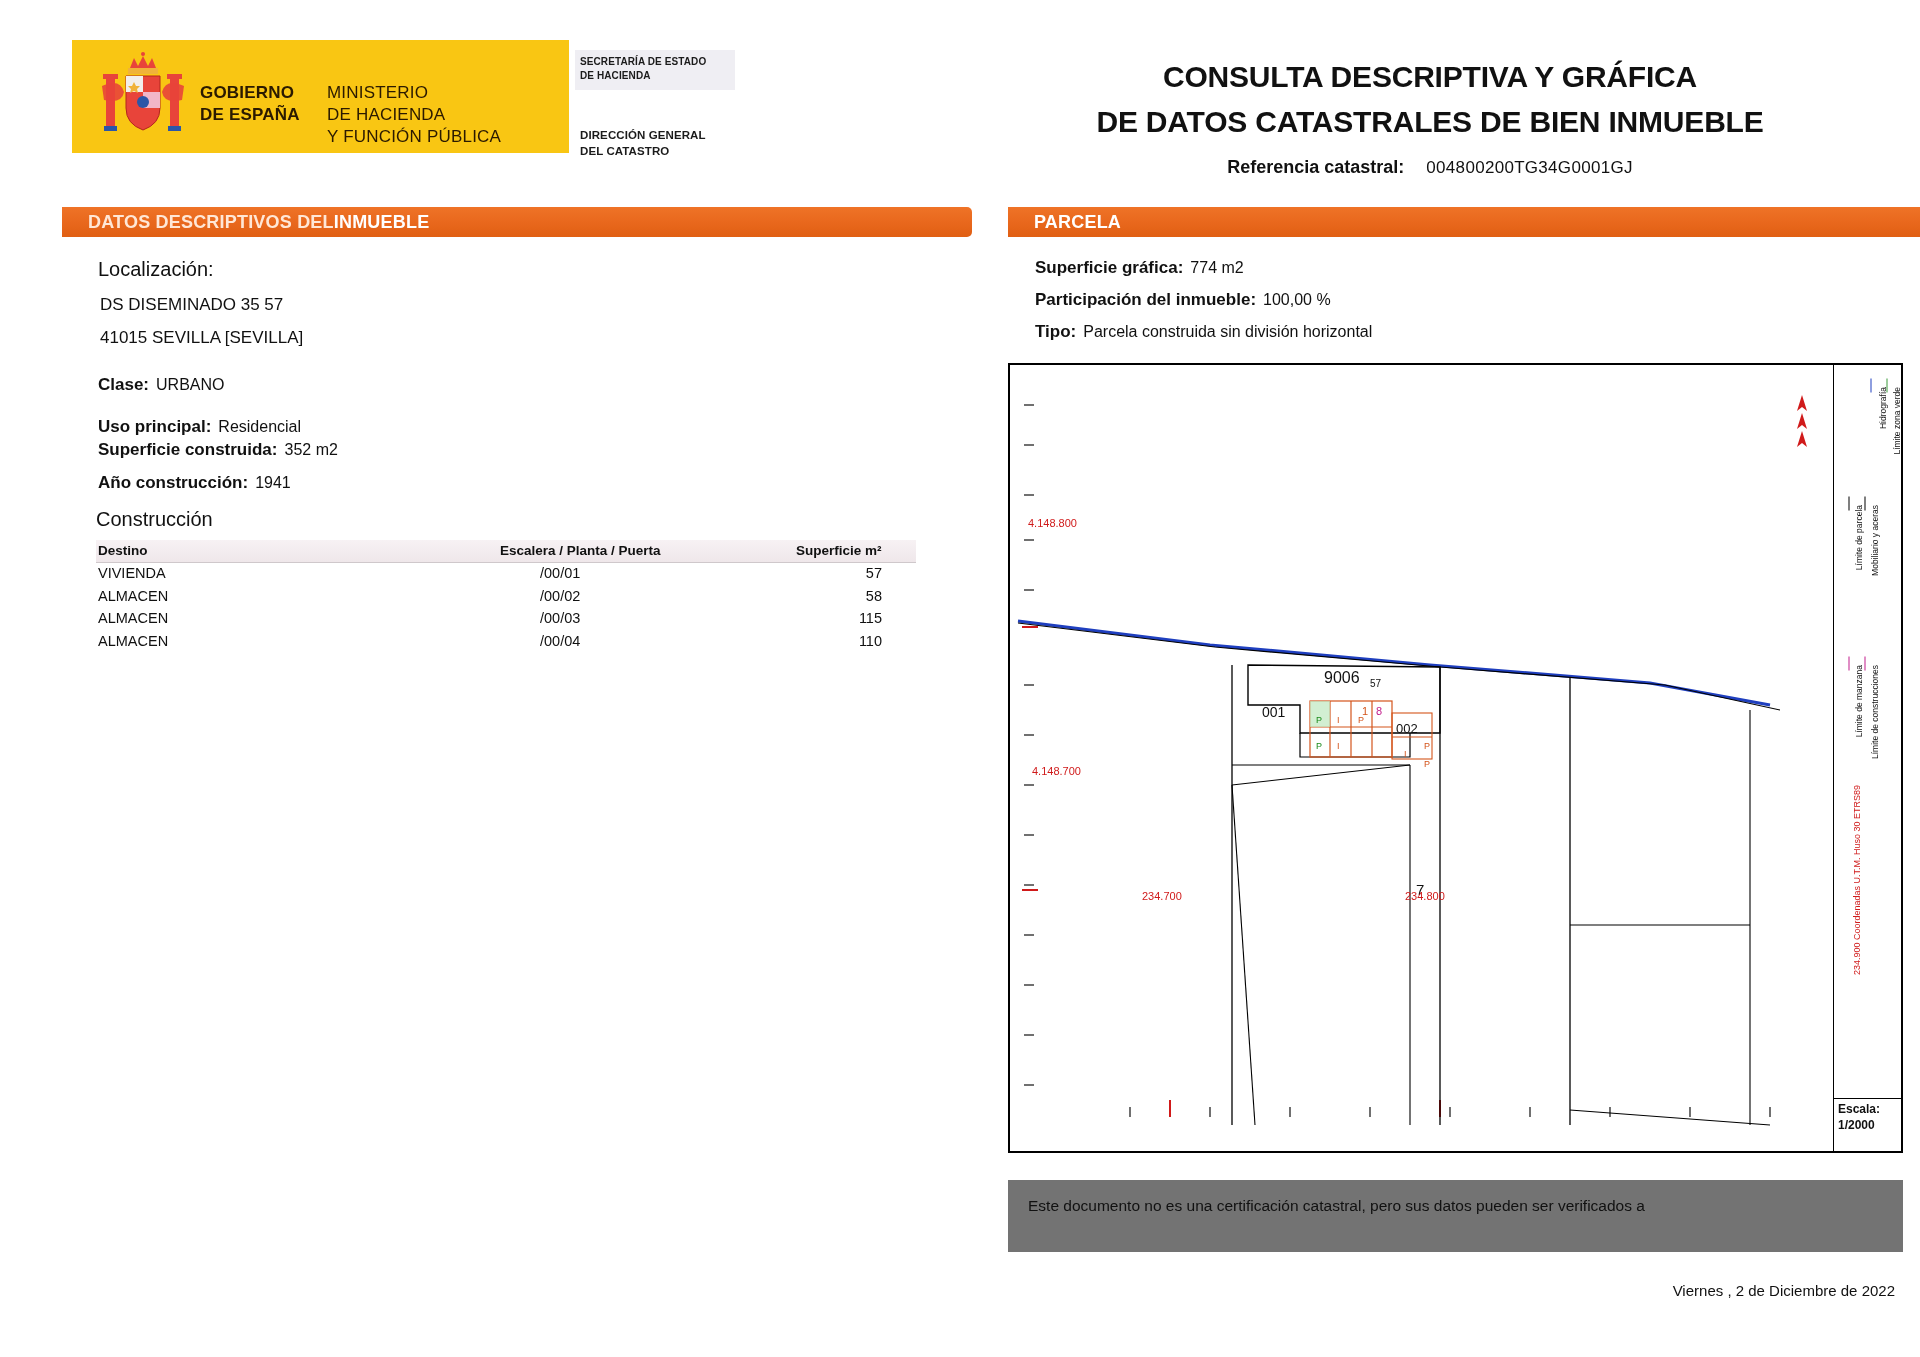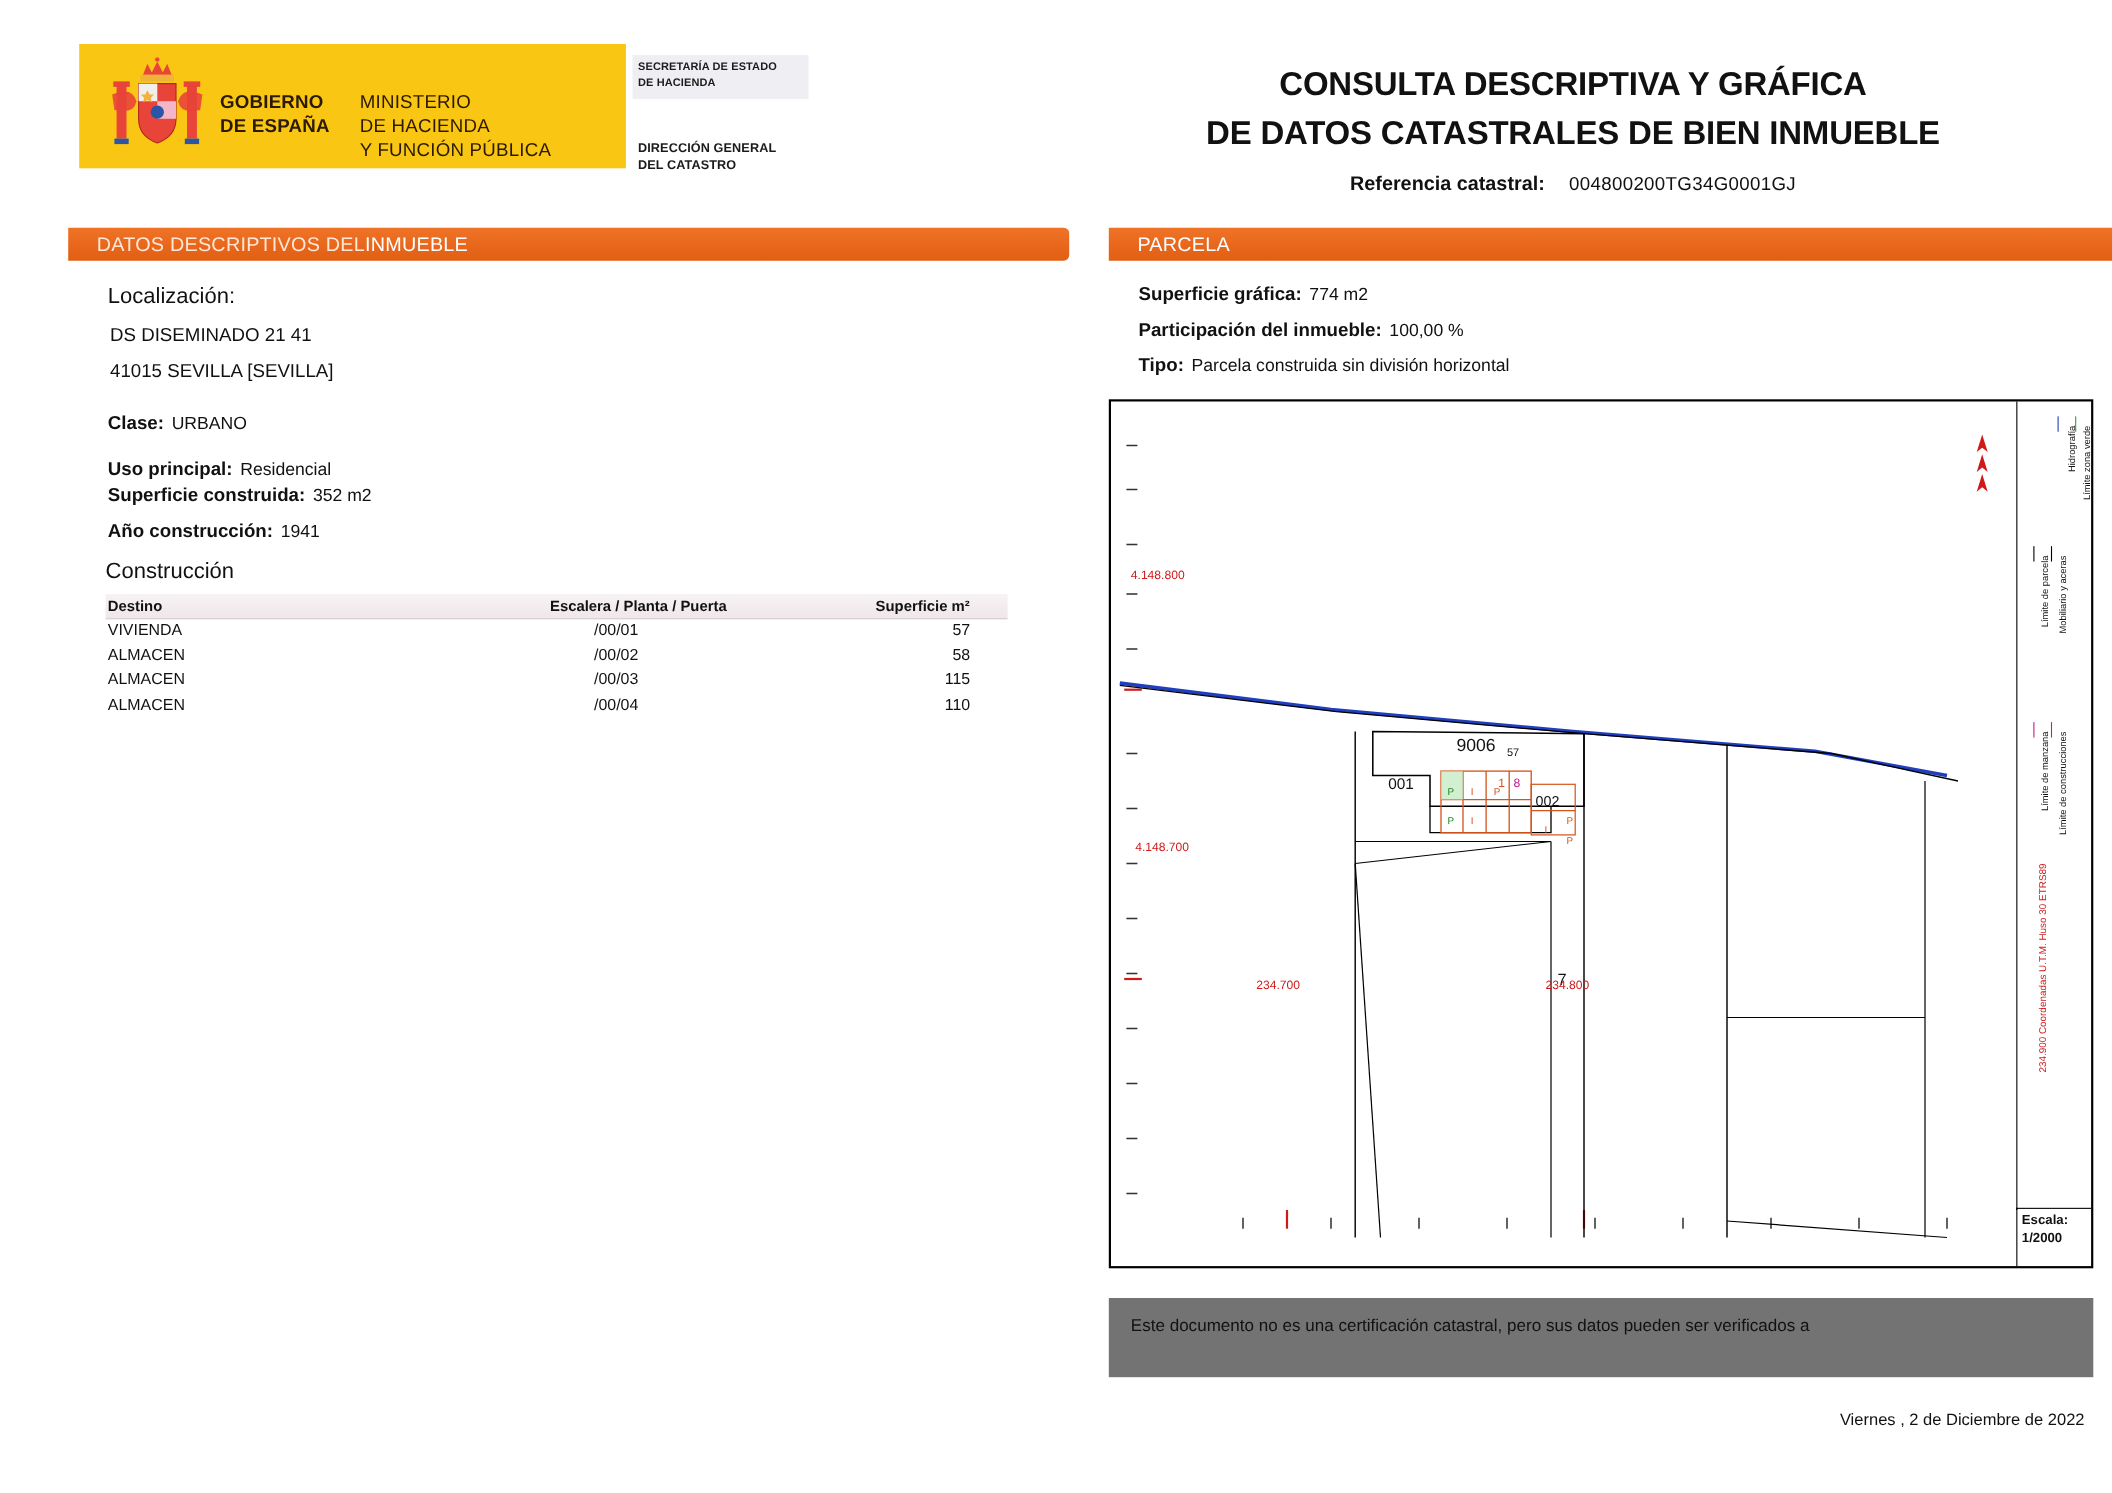--- a/index.html
+++ b/index.html
@@ -50,21 +50,21 @@
     position:absolute;left:1000px;top:157px;width:860px;text-align:center;
     font-size:18px;font-weight:bold;color:#111;
   }
   .refline .val{font-weight:normal;font-size:17px;margin-left:22px;letter-spacing:.3px;}
 
   
   .bar{
     position:absolute;height:30px;
     background:linear-gradient(180deg,#ef7327 0%,#e8671c 55%,#e05f13 100%);
     border-radius:0 5px 5px 0;
-    color:#fff;font-weight:normal;font-size:18px;
+    color:#fff;font-weight:bold;font-size:18px;
     display:flex;align-items:center;
     padding-left:26px;
     letter-spacing:.2px;
     box-sizing:border-box;
   }
   .bar .light{color:#ffe7d6;}
   .bar-left{left:62px;top:207px;width:910px;}
   .bar-right{left:1008px;top:207px;width:1005px;}
   .sec-head{
     position:absolute;font-size:20px;font-weight:normal;color:#111;
@@ -199,21 +199,21 @@
   <div class="refline">
     <span>Referencia catastral:</span><span class="val">004800200TG34G0001GJ</span>
   </div>
 
   <div class="bar bar-left">
     <span class="light">DATOS DESCRIPTIVOS DEL </span>
       <span>INMUEBLE</span>
   </div>
 
   <div class="sec-head" id="loc-title">Localización:</div>
-  <div class="row" id="loc-l1">DS DISEMINADO 21 41</div>
+  <div class="row" id="loc-l1">DS DISEMINADO 35 57</div>
   <div class="row" id="loc-l2">41015 SEVILLA [SEVILLA]</div>
 
   <div class="row" id="clase">
     <span>Clase:</span><span class="v">URBANO</span>
   </div>
   <div class="row" id="uso">
     <span>Uso principal:</span><span class="v">Residencial</span>
   </div>
   <div class="row" id="supc">
     <span>Superficie construida:</span><span class="v">352 m2</span>

